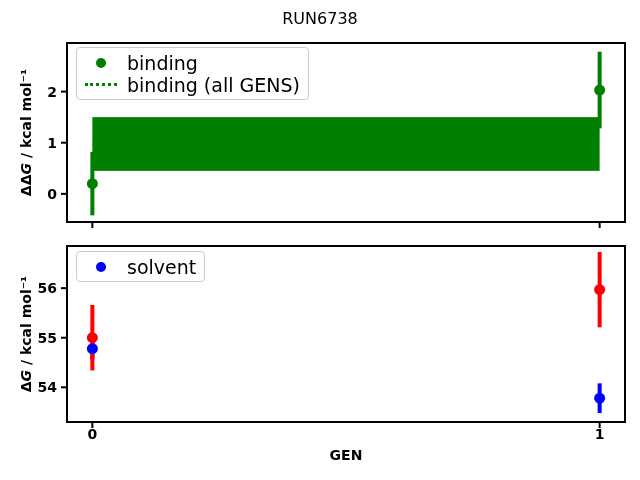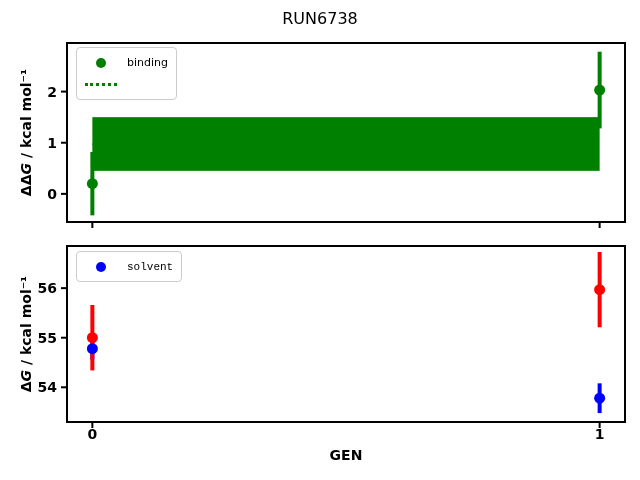--- a/index.html
+++ b/index.html
@@ -14,21 +14,21 @@
   #plot-svg { position:absolute; left:0; top:0; }
   .legend {
     position:absolute; background:#ffffff; border:1px solid #cccccc;
     border-radius:4px; padding:4px 8px 4px 6px; display:flex;
     flex-direction:column; justify-content:center; gap:1px;
   }
   .legend-row { display:flex; align-items:center; height:21px; }
   .legend-swatch-box { width:36px; display:flex; align-items:center; justify-content:center; flex:0 0 36px; }
   .legend-dot { width:10px; height:10px; border-radius:50%; }
   .legend-dotted { width:32px; height:0; border-top:3px dotted; }
-  .legend-label { font-size:11px; color:#000; margin-left:8px; white-space:nowrap; }
+  .legend-label { font-size:19px; color:#000; margin-left:8px; white-space:nowrap; }
   svg text { font-family:"DejaVu Sans","Liberation Sans",sans-serif; }
   .ticklabel { font-size:14px; font-weight:bold; fill:#000; }
   .axislabel { font-size:14px; font-weight:bold; fill:#000; }
 </style>
 </head>
 <body>
 
 <div id="figure">
   <div id="suptitle">RUN6738</div>
   <svg id="plot-svg" width="640" height="480" viewBox="0 0 640 480">
@@ -78,23 +78,24 @@
       <div class="legend-row">
         <span class="legend-swatch-box">
           <span class="legend-dot" style="background: rgb(0, 128, 0);"></span>
         </span>
         <span class="legend-label">binding</span>
       </div>
       <div class="legend-row">
         <span class="legend-swatch-box">
           <span class="legend-dotted" style="border-top-color: rgb(0, 128, 0);"></span>
         </span>
+        <span class="legend-label">binding (all GENS)</span>
       </div>
     </div>
-  <div class="legend" id="legend-bottom" style="left:76px; top:251px;font-family:Liberation Mono, monospace;">
+  <div class="legend" id="legend-bottom" style="left:76px; top:251px;">
       <div class="legend-row">
         <span class="legend-swatch-box">
           <span class="legend-dot" style="background: rgb(0, 0, 255);"></span>
         </span>
         <span class="legend-label">solvent</span>
       </div>
     </div>
 </div>
 
 </body></html>

